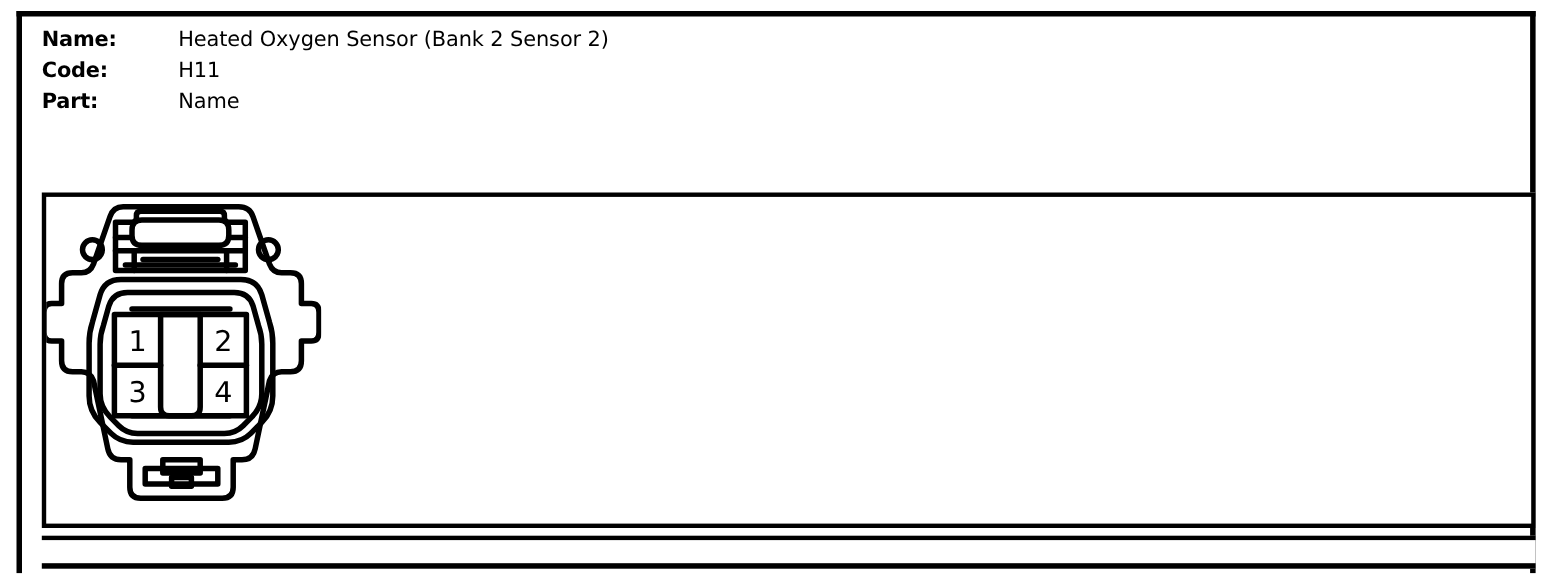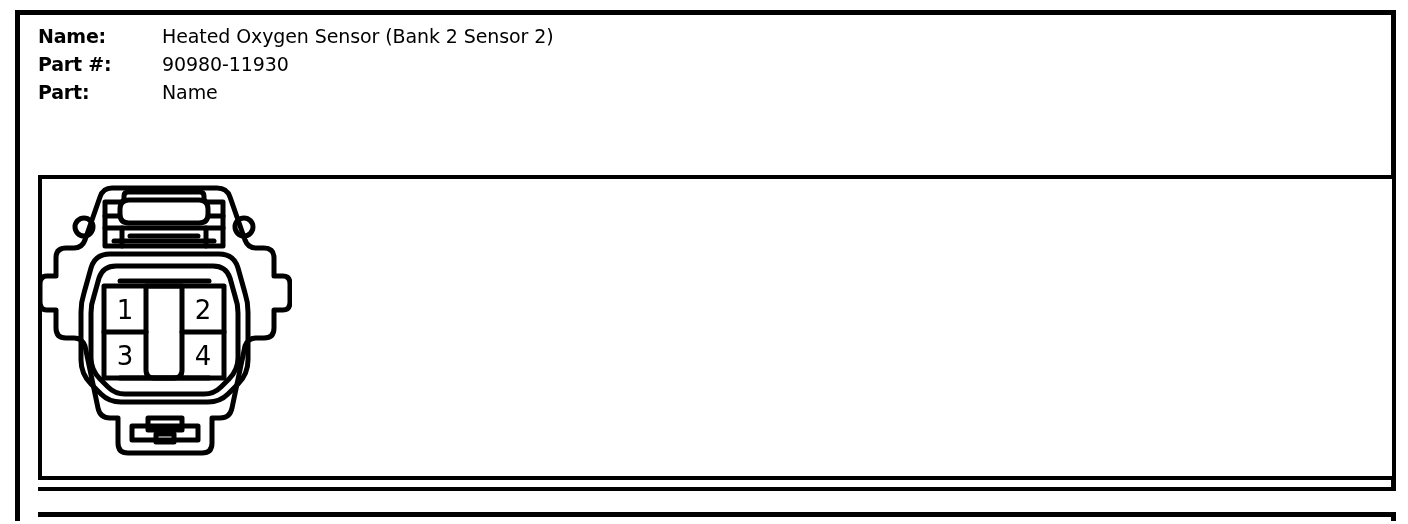--- a/index.html
+++ b/index.html
@@ -105,24 +105,24 @@
 <div id="page">
 
   <div class="outer-frame"></div>
 
   <div class="spec-block">
 
     <div class="spec-row">
       <span class="spec-label">Name:</span><span class="spec-value">Heated Oxygen Sensor (Bank 2 Sensor 2)</span>
     </div>
 
-
     <div class="spec-row">
-      <span class="spec-label">Part #:</span><span class="spec-value">90980-11930</span>
-    </div>
+      <span class="spec-label">Code:</span><span class="spec-value">H11</span>
+    </div>
+
 
     <div class="spec-row">
       <span class="spec-label">Part:</span><span class="spec-value">Name</span>
     </div>
 
   </div>
 
   <div class="panel">
 
     <div class="connector-art">

